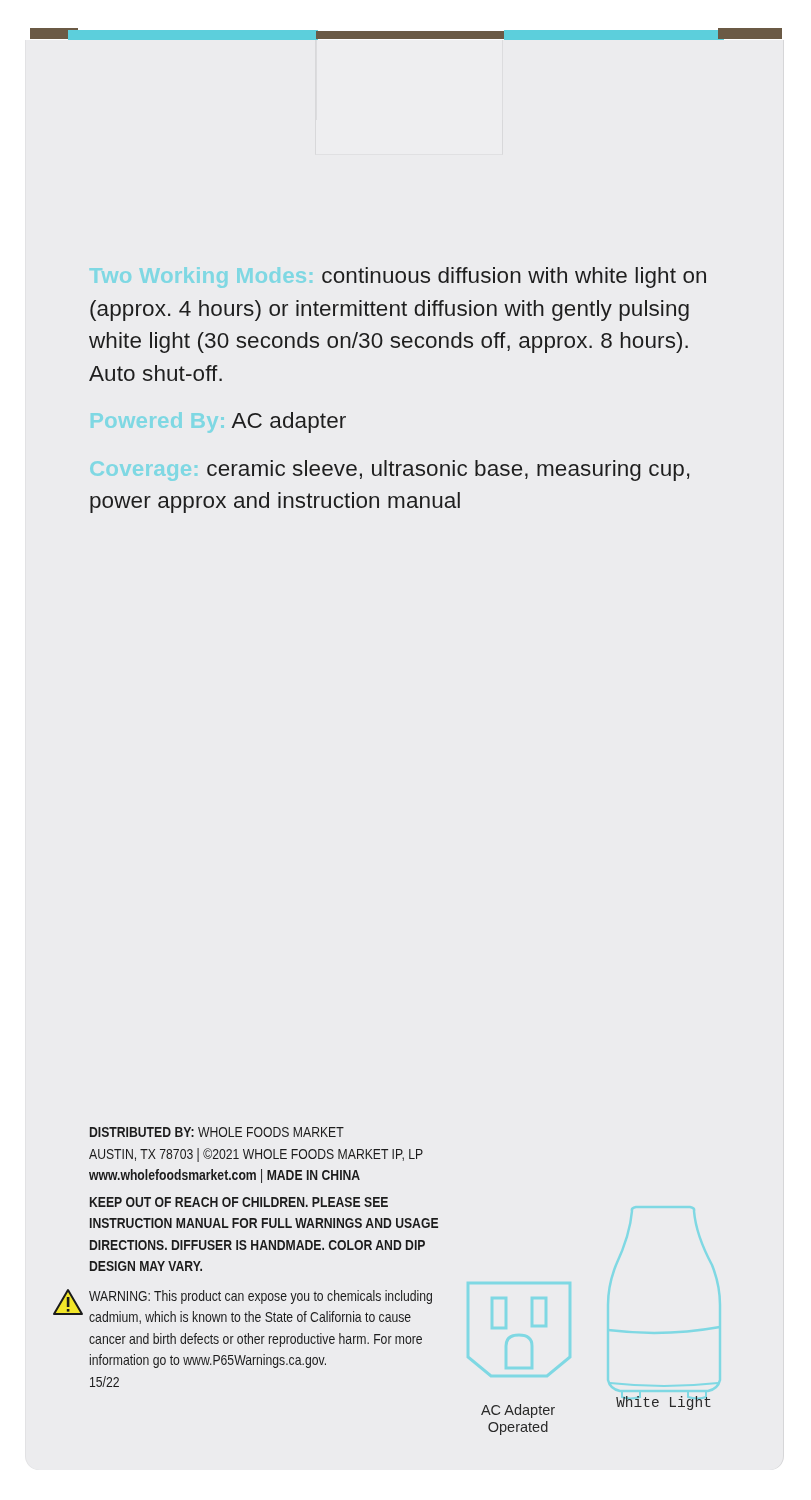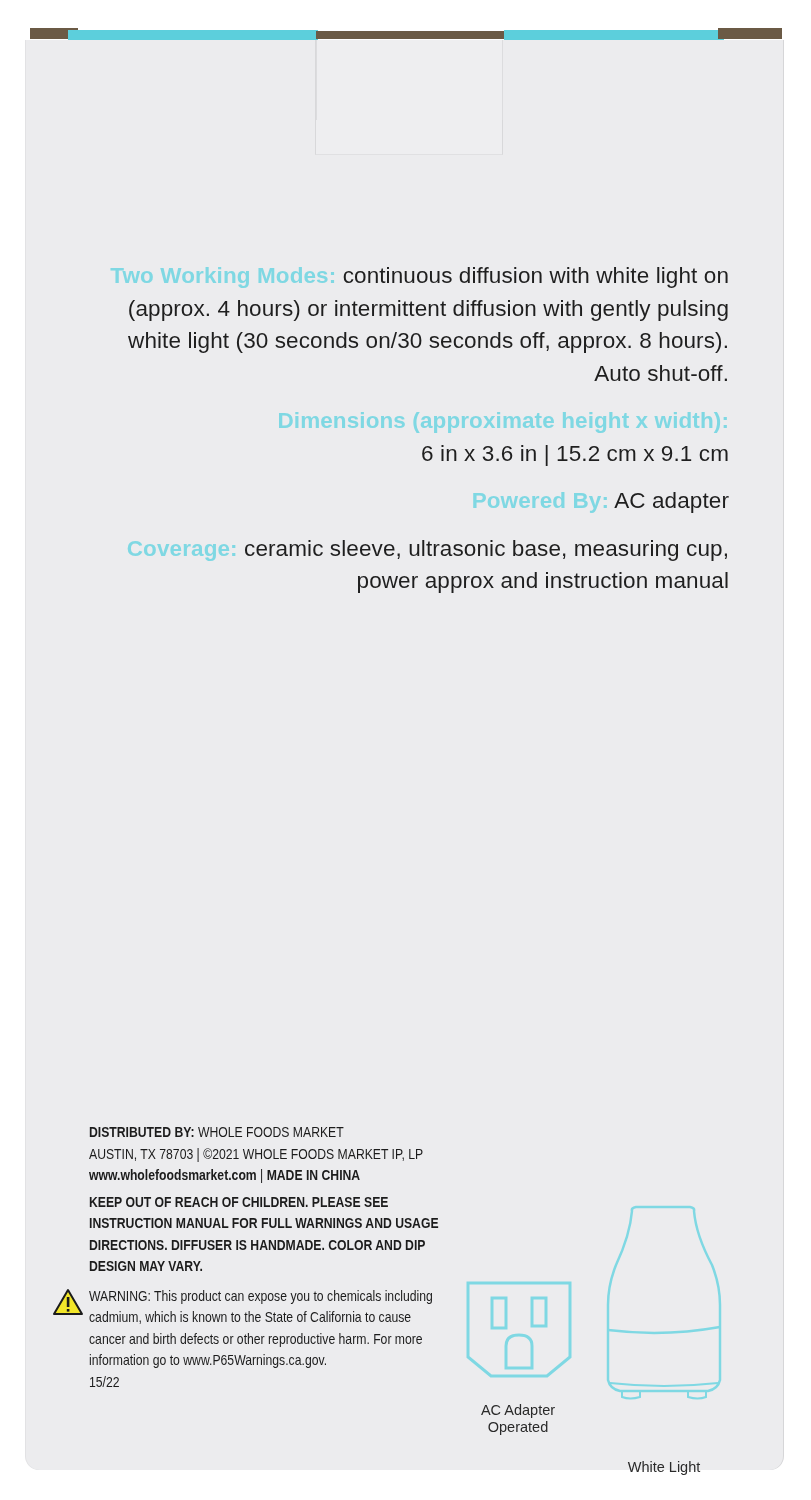--- a/index.html
+++ b/index.html
@@ -20,21 +20,21 @@
   .tuck {
     position:absolute; left:315px; top:40px; width:186px; height:114px;
     border-left:1px solid #d8d8da; border-right:1px solid #d8d8da; border-bottom:1px solid #e0e0e2;
     background:#eeeef0;
   }
   .fold-line { position:absolute; top:40px; width:1px; height:80px; background:#dcdcde; }
   .specs {
     position:absolute; left:89px; top:260px; width:640px;
     font-size:22.5px; line-height:32.5px; color:#1f1f1f; letter-spacing:0.1px;
   }
-  .spec { margin:0 0 15px 0;text-align:right; }
+  .spec { margin:0 0 15px 0; }
   .spec .label { color:#7fd8e3; font-weight:bold; }
   .legal {
     position:absolute; left:89px; top:1122px; width:360px;
     font-family:"Liberation Sans", sans-serif; font-size:14.2px; line-height:21.5px; color:#1c1c1c;
     transform:scaleX(0.86); transform-origin:left top;
   }
   .legal .b { font-weight:bold; }
   .legal p { margin:0; }
   .legal .gap { margin-top:5px; }
   .warn-icon { position:absolute; left:52px; top:1288px; width:32px; height:28px; }
@@ -55,21 +55,20 @@
   <div class="flap-dark" style="left:688px;width:64px;"></div>
 </div>
 
 <div class="panel"></div>
 <div class="tuck"></div>
 <div class="fold-line" style="left:316px;"></div>
 <div class="fold-line" style="left:502px;"></div>
 
 <div class="specs">
   <p class="spec"><span class="label">Two Working Modes:</span> <span>continuous diffusion with white light on (approx. 4 hours) or intermittent diffusion with gently pulsing white light (30 seconds on/30 seconds off, approx. 8 hours). Auto shut-off.</span></p>
-  <p class="spec"><span class="label">Dimensions (approximate height x width):</span><br><span>6 in x 3.6 in | 15.2 cm x 9.1 cm</span></p>
   <p class="spec"><span class="label">Powered By:</span> <span>AC adapter</span></p>
   <p class="spec"><span class="label">Coverage:</span> <span>ceramic sleeve, ultrasonic base, measuring cup, power approx and instruction manual</span></p>
 </div>
 
 <div class="legal" style="width:418px;">
   <p><span class="b">DISTRIBUTED BY:</span> <span>WHOLE FOODS MARKET</span></p>
   <p>AUSTIN, TX 78703 | ©2021 WHOLE FOODS MARKET IP, LP</p>
   <p><span class="b">www.wholefoodsmarket.com</span> | <span class="b">MADE IN CHINA</span></p>
   <p class="b gap">KEEP OUT OF REACH OF CHILDREN. PLEASE SEE INSTRUCTION MANUAL FOR FULL WARNINGS AND USAGE DIRECTIONS. DIFFUSER IS HANDMADE. COLOR AND DIP DESIGN MAY VARY.</p>
   <p class="gap" style="margin-top:8px;">WARNING: This product can expose you to chemicals including cadmium, which is  known to the State of California to cause cancer and birth defects or other reproductive harm. For more information go to www.P65Warnings.ca.gov.</p>
@@ -93,13 +92,13 @@
   <div>Operated</div>
 </div>
 
 <svg class="icon-diffuser" viewBox="0 0 128 200">
   <path d="M32,6 Q31,3 36,2 L90,2 Q95,3 94,6 Q96,30 112,60 Q120,80 120,100 L120,175 Q118,184 108,186 L20,186 Q10,184 8,175 L8,100 Q8,80 16,60 Q30,30 32,6 Z" fill="none" stroke="#7fd8e3" stroke-width="2.5"></path>
   <path d="M8,125 Q64,132 120,122" fill="none" stroke="#7fd8e3" stroke-width="2.5"></path>
   <path d="M10,178 Q64,184 118,178" fill="none" stroke="#7fd8e3" stroke-width="2"></path>
   <path d="M22,186 L22,192 Q30,195 40,192 L40,187" fill="none" stroke="#7fd8e3" stroke-width="2"></path>
   <path d="M88,187 L88,192 Q98,195 106,192 L106,186" fill="none" stroke="#7fd8e3" stroke-width="2"></path>
 </svg>
-<div class="caption" style="left:600px; top:1459px; width:128px;">White Light</div>
+<div class="caption" style="left:600px; top:1395px; width:128px;font-family:Liberation Mono, monospace;">White Light</div>
 
 </body></html>

